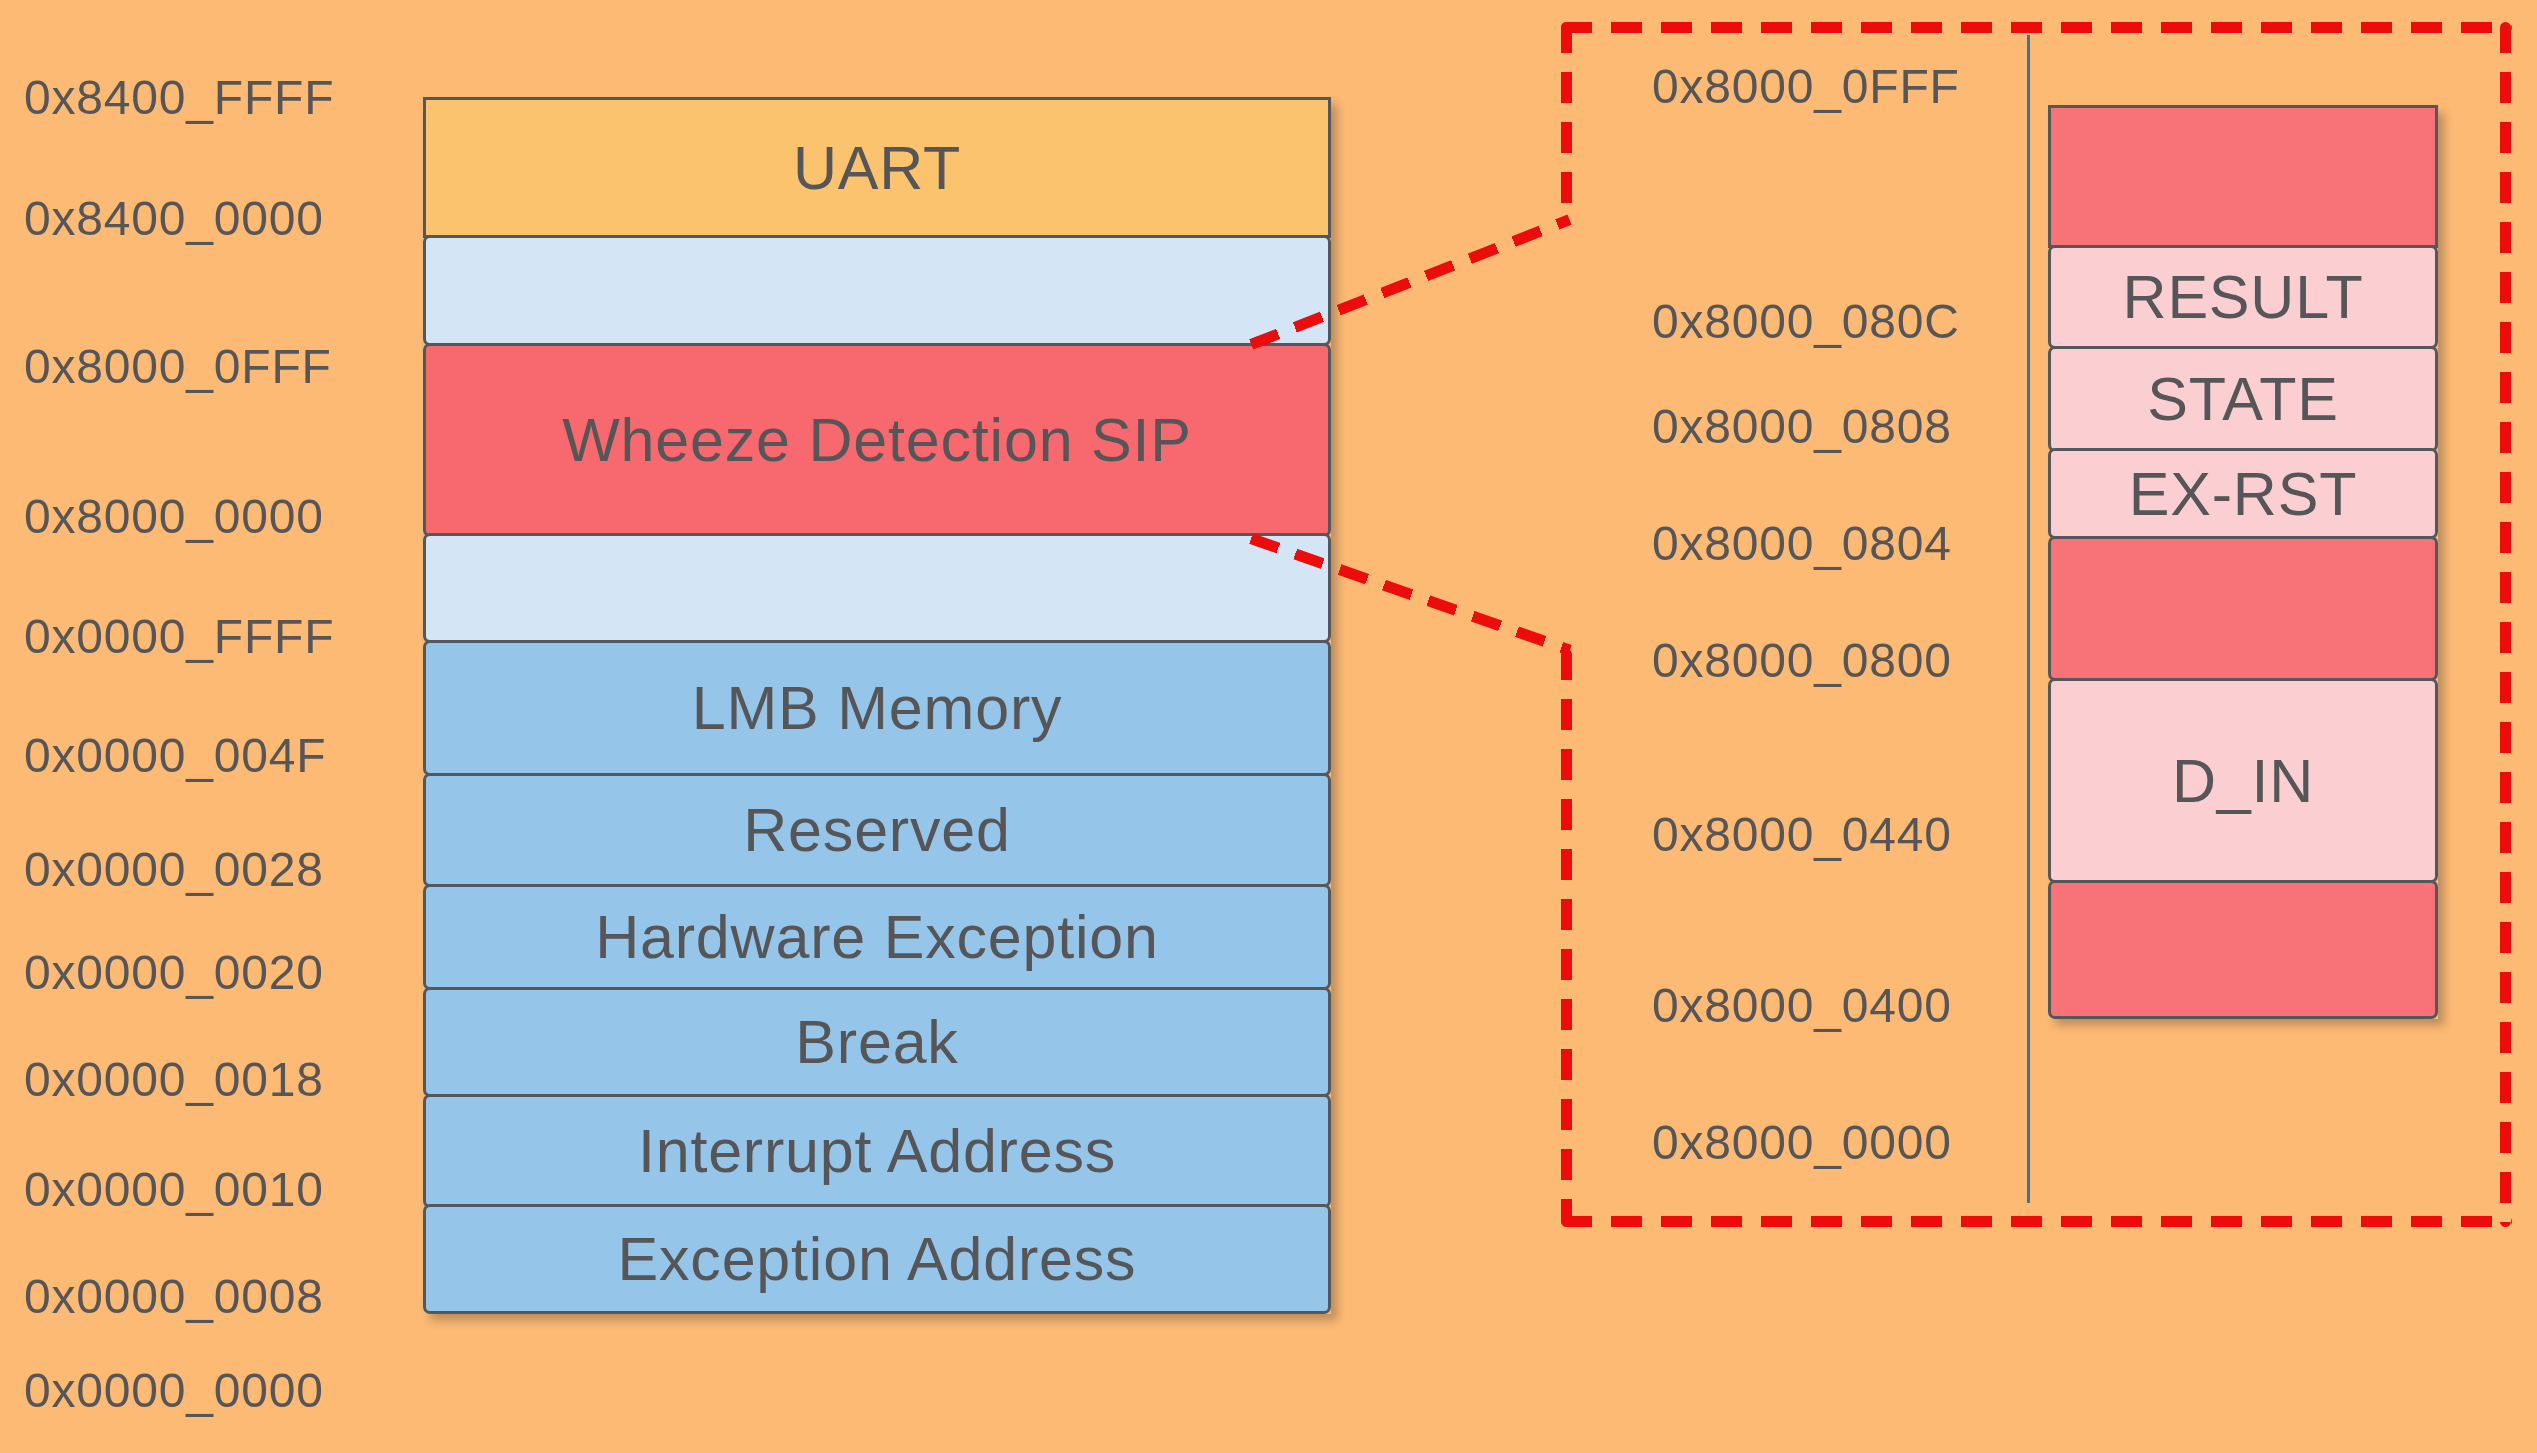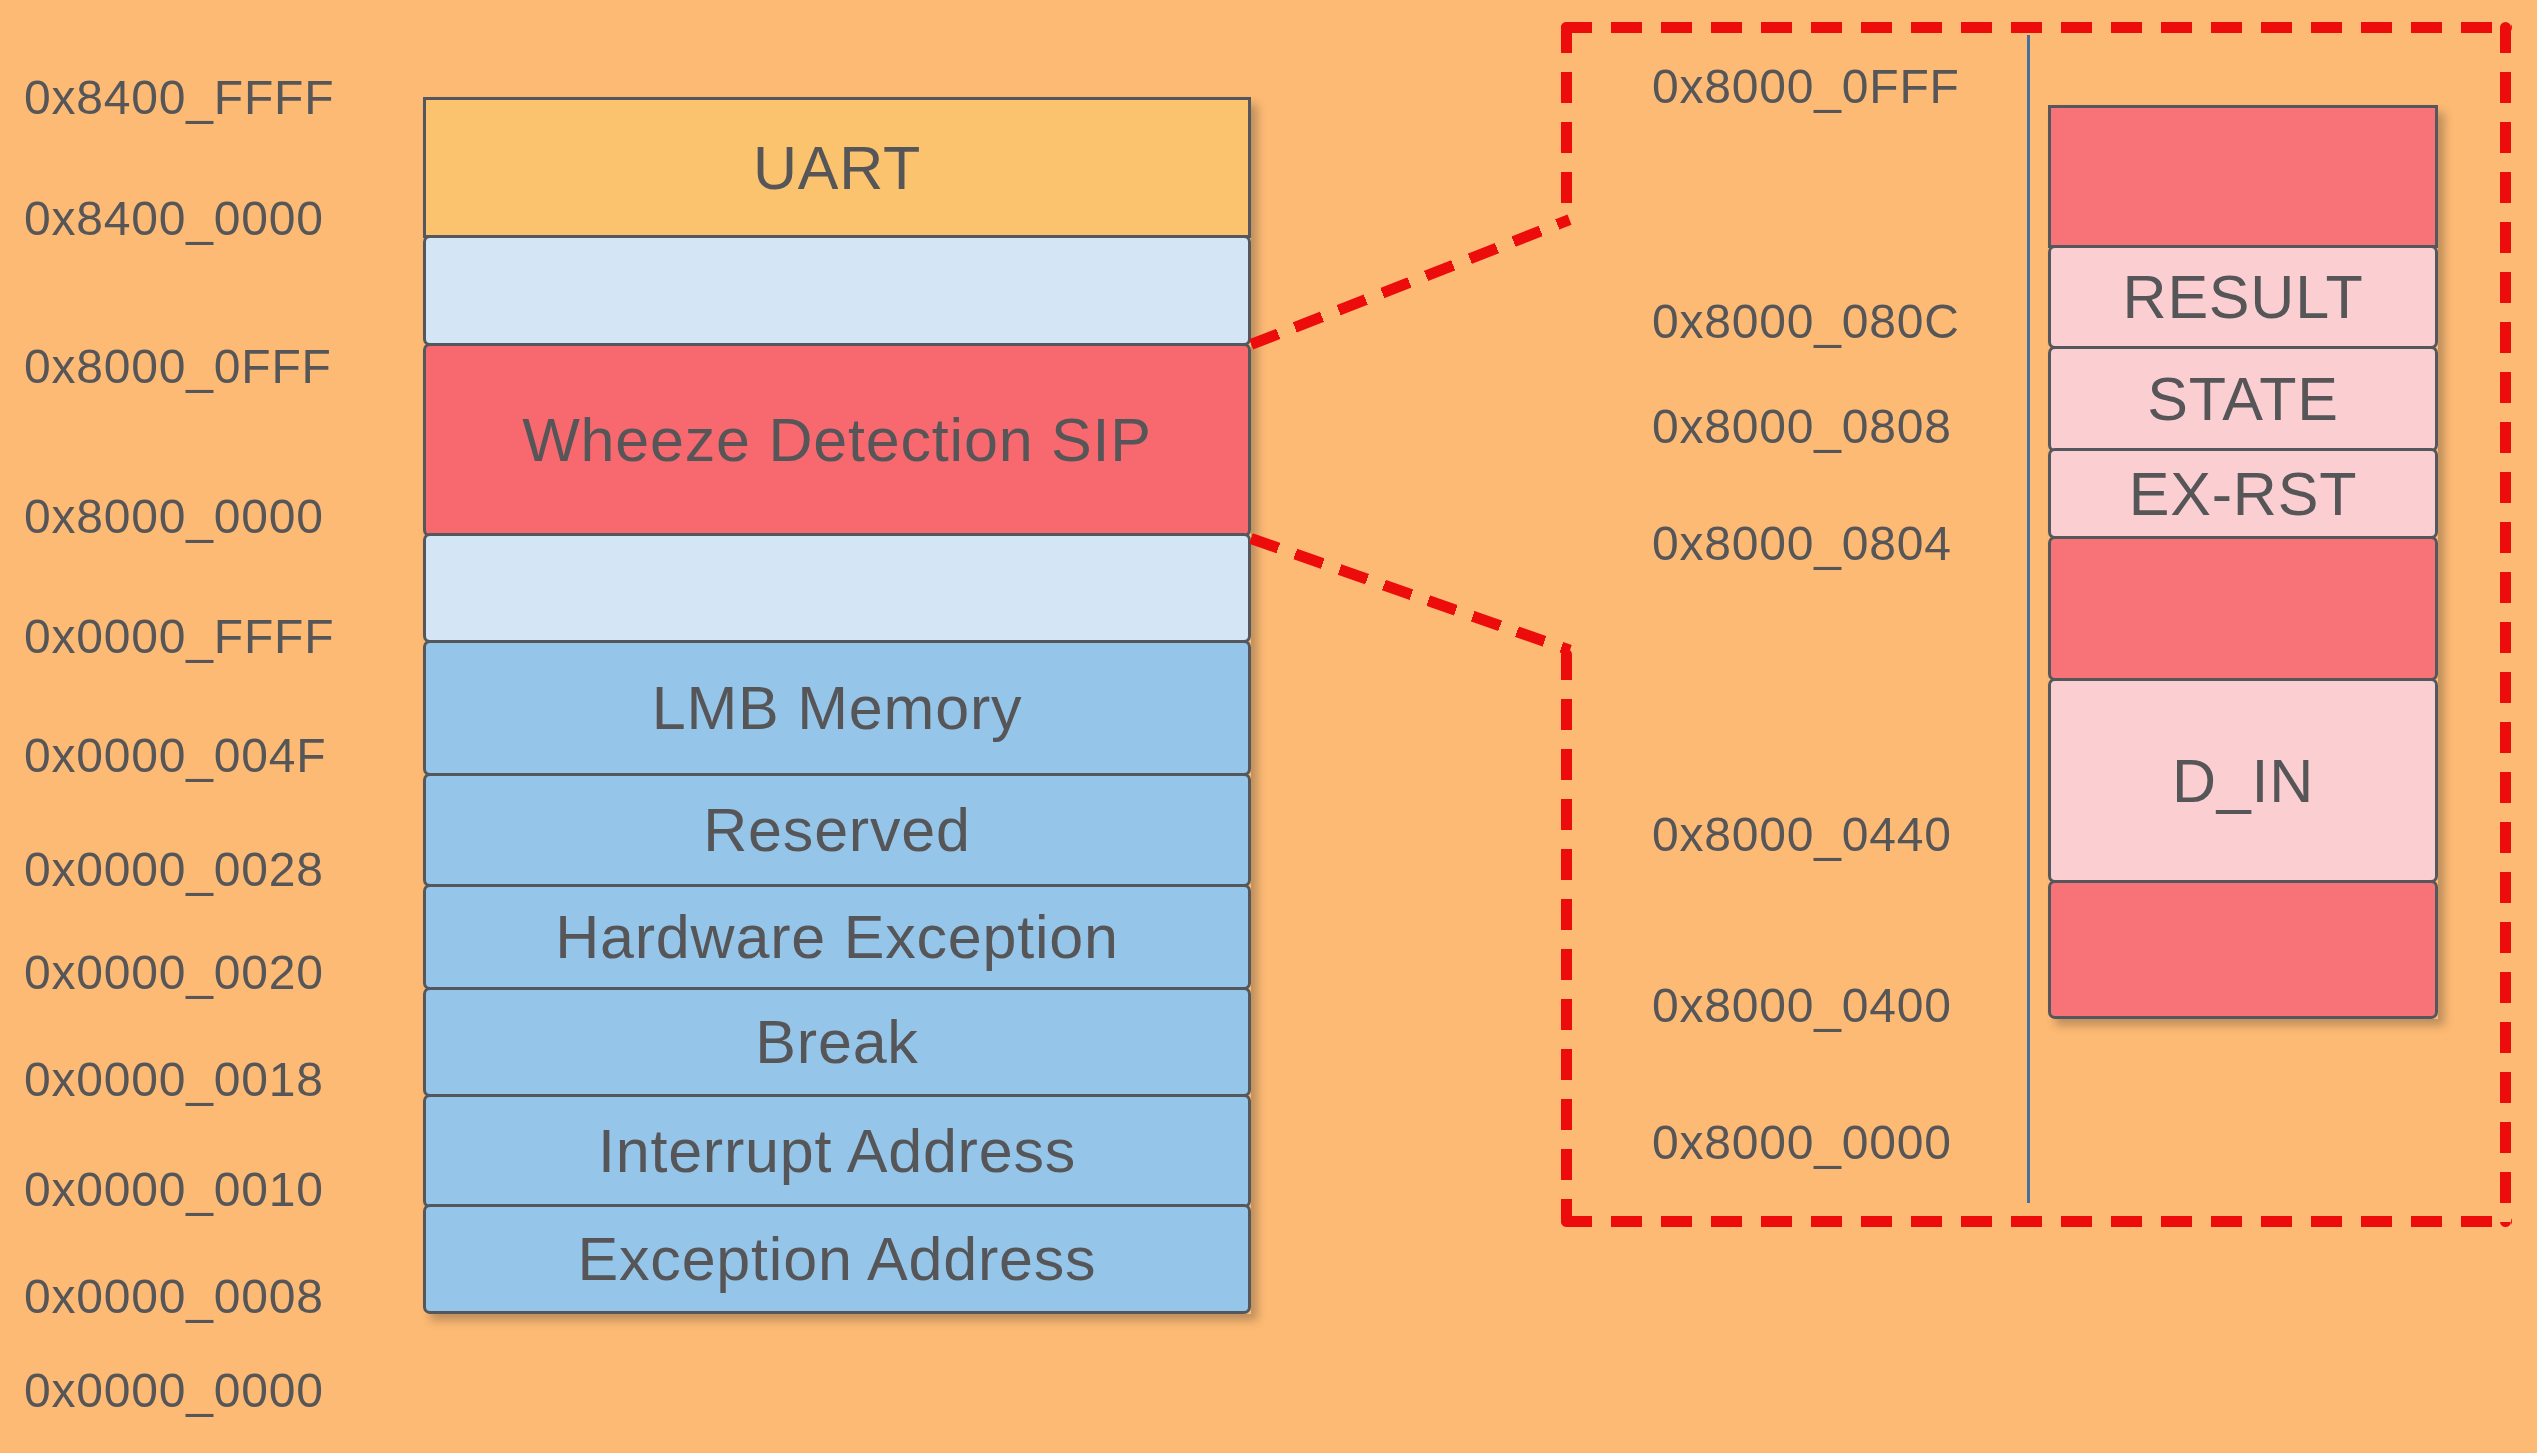--- a/index.html
+++ b/index.html
@@ -16,21 +16,21 @@
   }
   html,body{margin:0;padding:0;background:#ffffff;}
   #canvas{
     position:relative;width:2538px;height:1454px;background:#fdba74;overflow:hidden;
     font-family:"Liberation Sans","DejaVu Sans",sans-serif;font-weight:normal;color:var(--label-text-grey);
   }
   .addr{position:absolute;font-size:48px;line-height:58px;letter-spacing:0.8px;white-space:nowrap;}
   .addr.left{left:24px;}
   .addr.right{left:1652px;}
   .col{position:absolute;display:flex;flex-direction:column;box-shadow:7.3px 7.3px 8.9px rgba(40,40,40,0.30);}
-  #left-col{left:423px;top:97px;width:828px;}
+  #left-col{left:423px;top:97px;width:908px;}
   #detail-col{left:2048px;top:105px;width:390px;}
   .blk{
     box-sizing:border-box;border:3.2px solid var(--block-border-grey);
     display:flex;align-items:center;justify-content:center;
     font-size:61px;letter-spacing:0.8px;white-space:nowrap;flex:none;
   }
   .blk + .blk{margin-top:-3.2px;border-radius:7px;}
   .c-uart{background:var(--uart-orange);}
   .c-empty{background:var(--empty-light-blue);}
   .c-sip{background:var(--sip-red);}
@@ -82,20 +82,21 @@
   <div class="dash-v" style="left:1561px;top:22px;height:197px"></div>
   <div class="dash-v" style="left:1561px;top:649px;height:577px"></div>
 
   <div class="connector" style="left:1251px;top:339px;width:342px;transform:rotate(-21.4deg)"></div>
   <div class="connector" style="left:1251px;top:533px;width:338px;transform:rotate(19.3deg)"></div>
 
   <div class="addr right" style="top:58px">0x8000_0FFF</div>
   <div class="addr right" style="top:293px">0x8000_080C</div>
   <div class="addr right" style="top:398px">0x8000_0808</div>
   <div class="addr right" style="top:515px">0x8000_0804</div>
+  <div class="addr right" style="top:632px">0x8000_0800</div>
   <div class="addr right" style="top:806px">0x8000_0440</div>
   <div class="addr right" style="top:977px">0x8000_0400</div>
   <div class="addr right" style="top:1114px">0x8000_0000</div>
 
   <div id="divider"></div>
 
   <div class="col" id="detail-col">
     <div class="blk c-red" style="height:143px"></div>
     <div class="blk c-pink" style="height:104px">RESULT</div>
     <div class="blk c-pink" style="height:106px">STATE</div>

